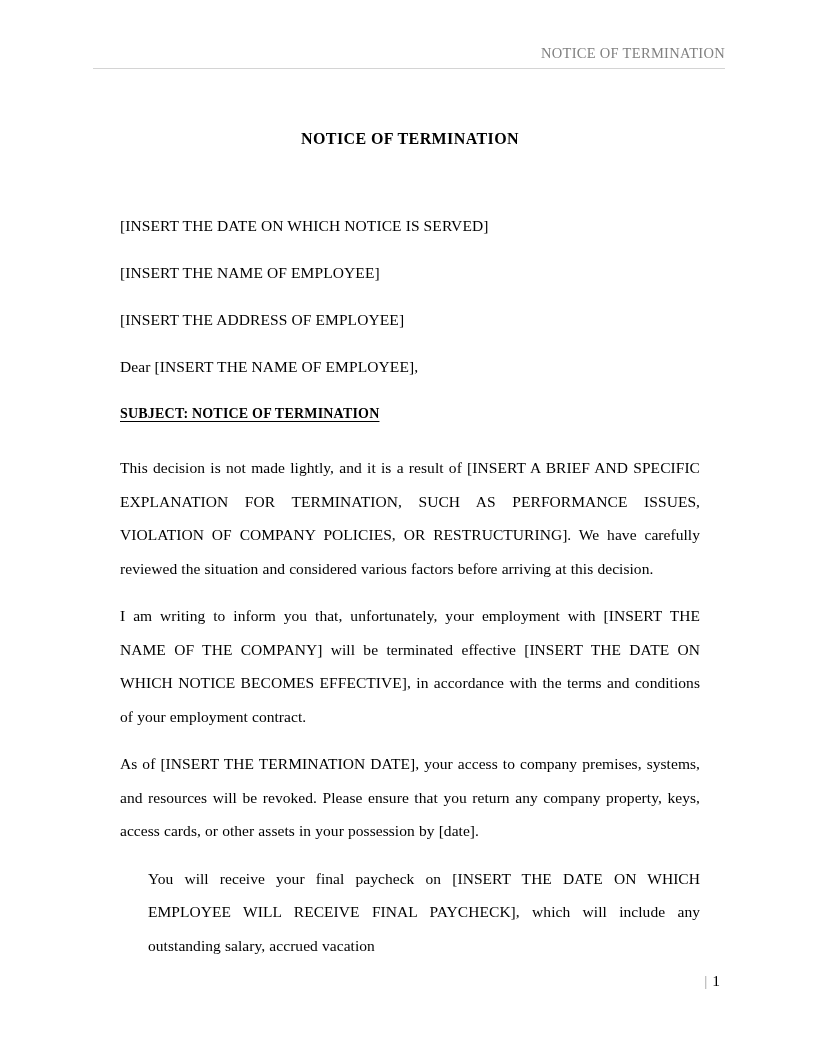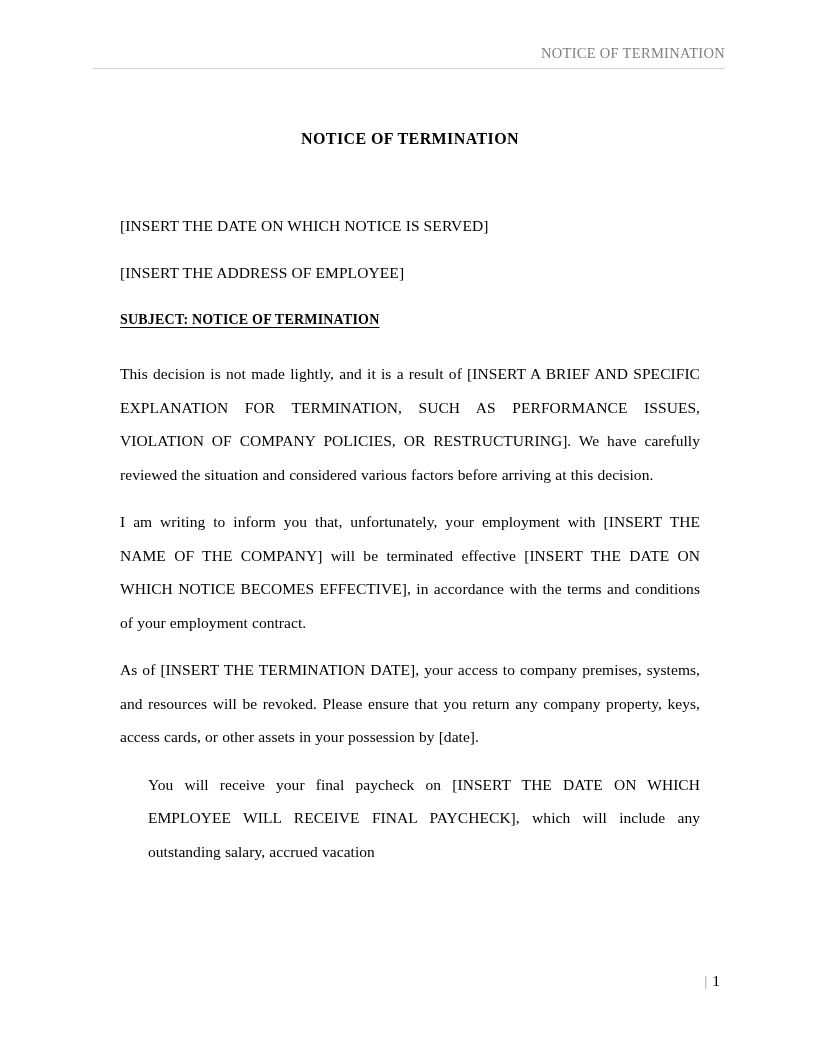--- a/index.html
+++ b/index.html
@@ -136,23 +136,25 @@
   <div class="header-rule"></div>
 
   <div class="content">
 
     <div class="doc-title">NOTICE OF TERMINATION</div>
 
     <div class="spacer-after-title"></div>
 
     <div class="addr-line">[INSERT THE DATE ON WHICH NOTICE IS SERVED]</div>
 
+    <div class="addr-line">[INSERT THE NAME OF EMPLOYEE]</div>
 
     <div class="addr-line">[INSERT THE ADDRESS OF EMPLOYEE]</div>
 
+    <div class="salutation">Dear [INSERT THE NAME OF EMPLOYEE],</div>
 
     <div class="subject-wrap">
       <span class="subject-line">SUBJECT: NOTICE OF TERMINATION</span>
     </div>
 
     <p class="body-para">This decision is not made lightly, and it is a result of [INSERT A BRIEF AND SPECIFIC EXPLANATION FOR TERMINATION, SUCH AS PERFORMANCE ISSUES, VIOLATION OF COMPANY POLICIES, OR RESTRUCTURING]. We have carefully reviewed the situation and considered various factors before arriving at this decision.</p>
 
     <p class="body-para">I am writing to inform you that, unfortunately, your employment with [INSERT THE NAME OF THE COMPANY] will be terminated effective [INSERT THE DATE ON WHICH NOTICE BECOMES EFFECTIVE], in accordance with the terms and conditions of your employment contract.</p>
 
     <p class="body-para">As of [INSERT THE TERMINATION DATE], your access to company premises, systems, and resources will be revoked. Please ensure that you return any company property, keys, access cards, or other assets in your possession by [date].</p>

